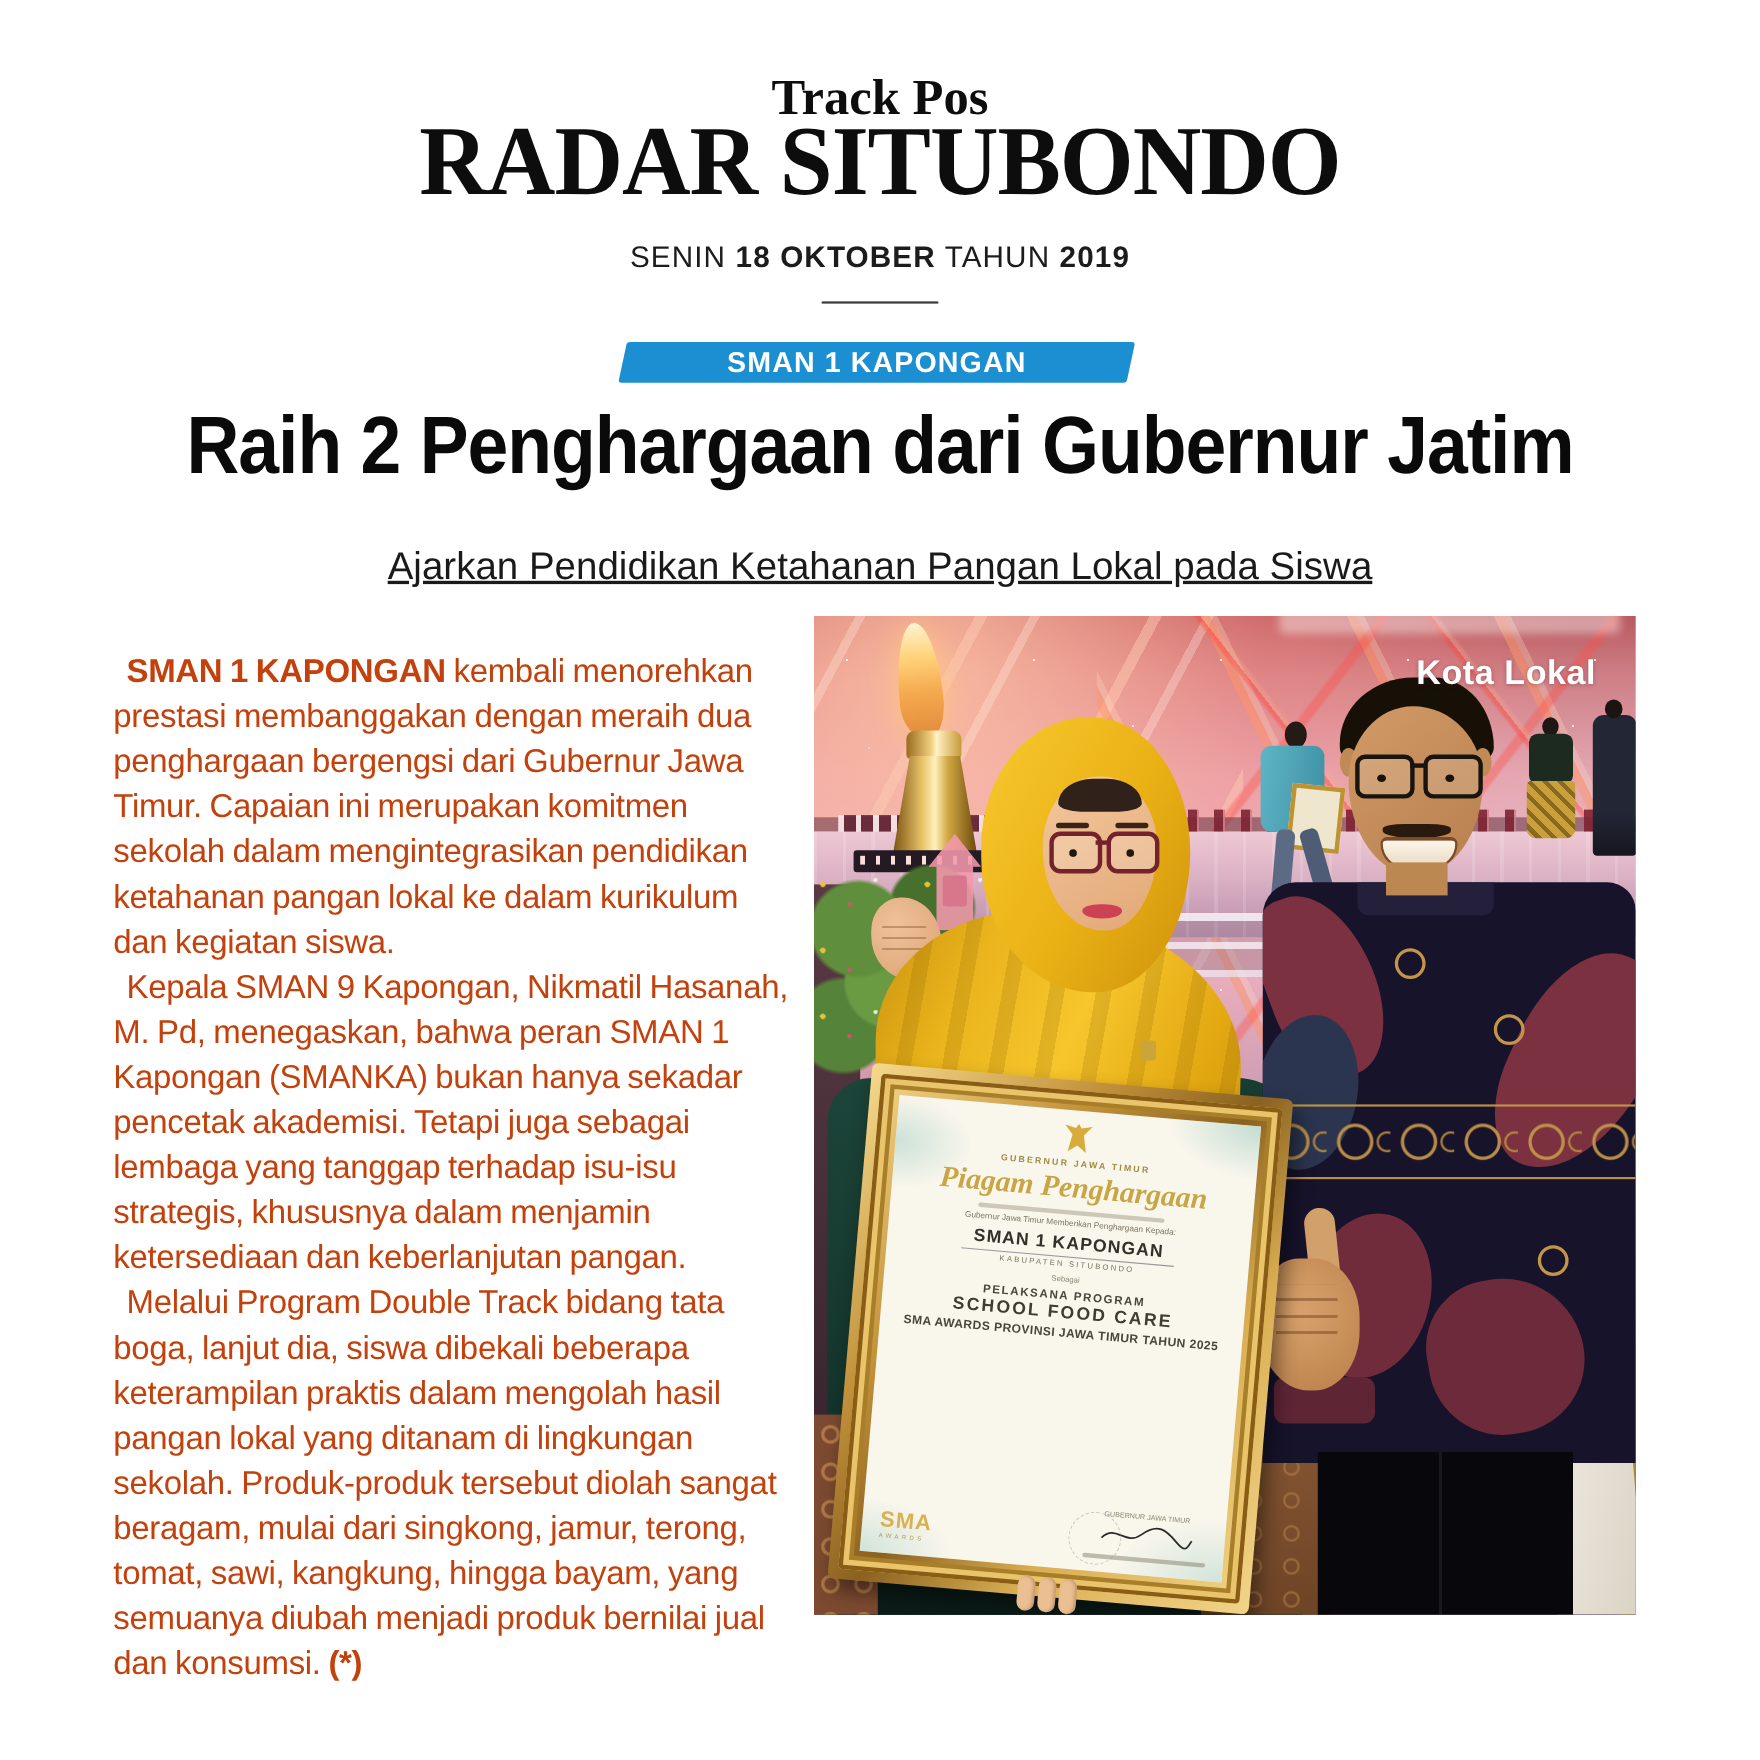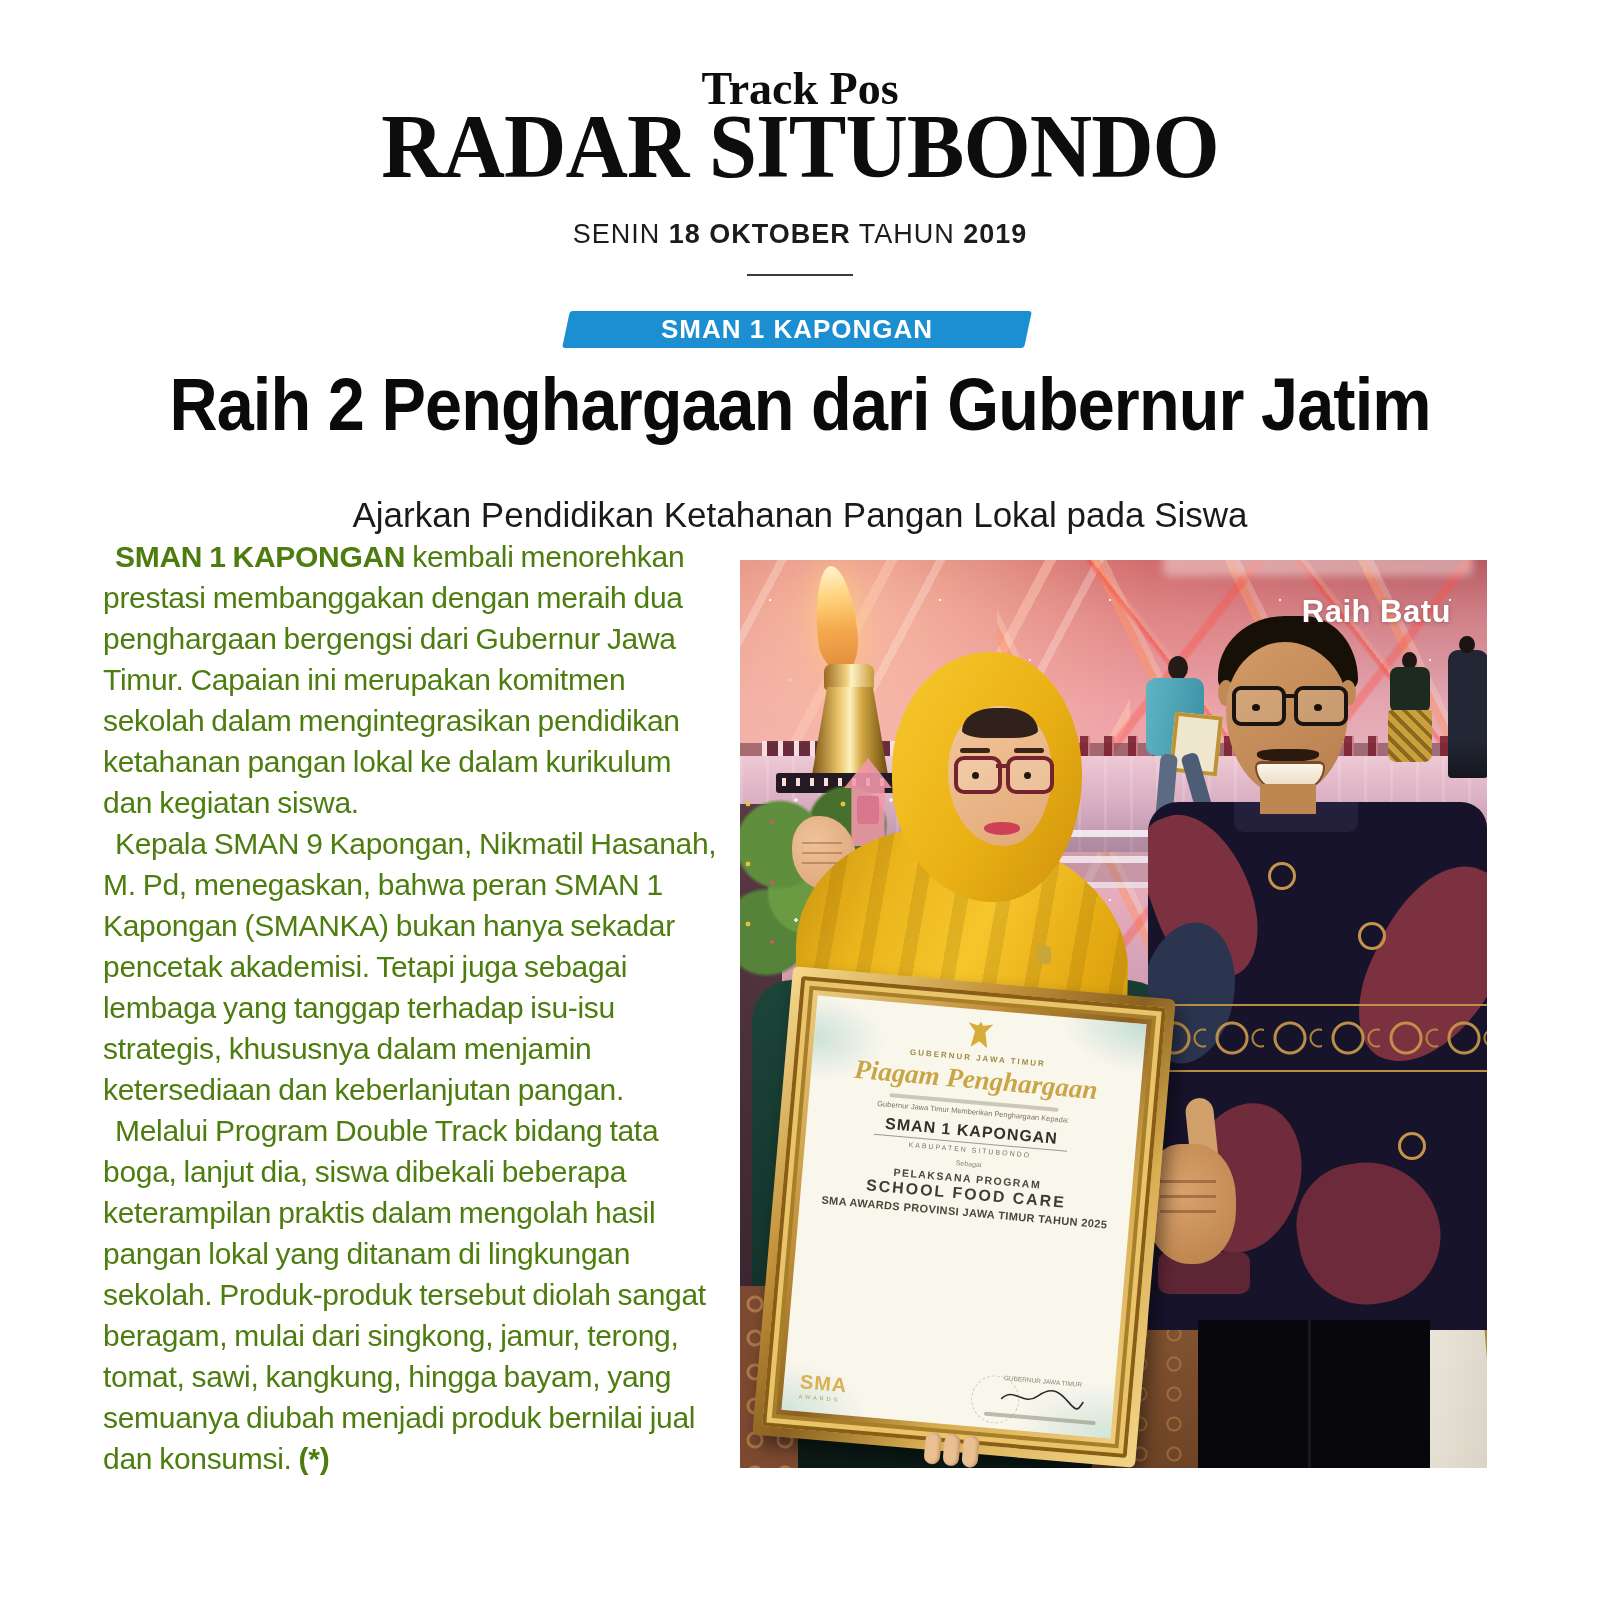--- a/index.html
+++ b/index.html
@@ -21,25 +21,25 @@
   
   .kicker{position:absolute;left:566px;top:311px;width:462px;height:37px;
      transform:skewX(-12deg);border-radius:3px;display:flex;align-items:center;justify-content:center;}
   .kicker span{display:inline-block;transform:skewX(12deg);color:#fff;font-weight:700;
      font-size:26px;letter-spacing:1px;}
 
   
   .headline{position:absolute;left:0;top:362px;width:1600px;margin:0;text-align:center;
      font-size:74px;font-weight:800;letter-spacing:-1px;color:#0a0a0a;transform:scaleX(.9);white-space:nowrap;}
   .subheadline{position:absolute;left:0;top:495px;width:1600px;margin:0;text-align:center;
-     font-size:35px;font-weight:400;color:#1a1a1a;}
-
-  
-  .body-col{position:absolute;left:103px;top:536px;width:614px;
-     font-size:30px;line-height:41px;letter-spacing:-.3px;word-spacing:-1px;color:#4d7c0f;text-align:left;}
+     font-size:35px;font-weight:400;color:#1a1a1a;text-decoration:underline;}
+
+  
+  .body-col{position:absolute;left:103px;top:590px;width:614px;
+     font-size:30px;line-height:41px;letter-spacing:-.3px;word-spacing:-1px;color:#c2410c;text-align:left;}
   .body-col p{margin:0;text-indent:12px;}
   .body-col .lead{font-weight:800;}
 
   
   .photo{position:absolute;left:740px;top:560px;width:747px;height:908px;margin:0;overflow:hidden;
      background:linear-gradient(180deg,#b85a60 0%,#cf7f86 6%,#e3a8b4 16%,#e8bdc9 26%,#e0b7cd 36%,
         #cfa6c0 44%,#c39ab4 50%,#ab8aa2 56%,#97788e 61%,#83687c 66%,#6b5668 74%,#4a3a4a 100%);}
   .photo .abs{position:absolute;}
   .ph-glow{inset:0;background:radial-gradient(circle at 14% 6%,rgba(255,195,165,.85),rgba(255,145,135,.35) 28%,transparent 55%);}
   .ph-beams-l{left:-40px;top:-20px;width:430px;height:430px;
@@ -400,16 +400,16 @@
         </div>
       </div>
       <div class="cert-fingers">
         <div class="finger"></div>
         <div class="finger"></div>
         <div class="finger"></div>
       </div>
     </div>
 
     <div class="abs ph-cuttext"></div>
-    <div class="abs ph-loc">Raih Batu</div>
+    <div class="abs ph-loc">Kota Lokal</div>
   </figure>
 
 </div>
 
 </body></html>

